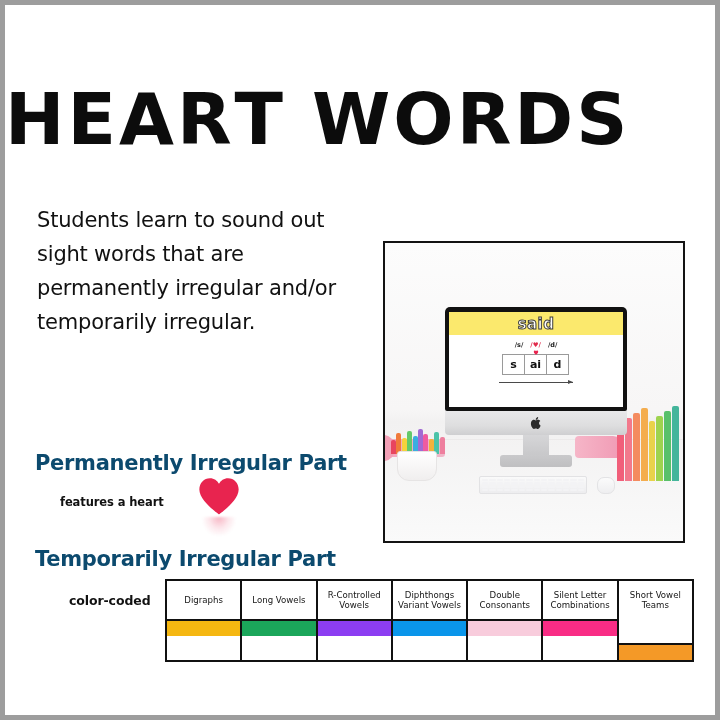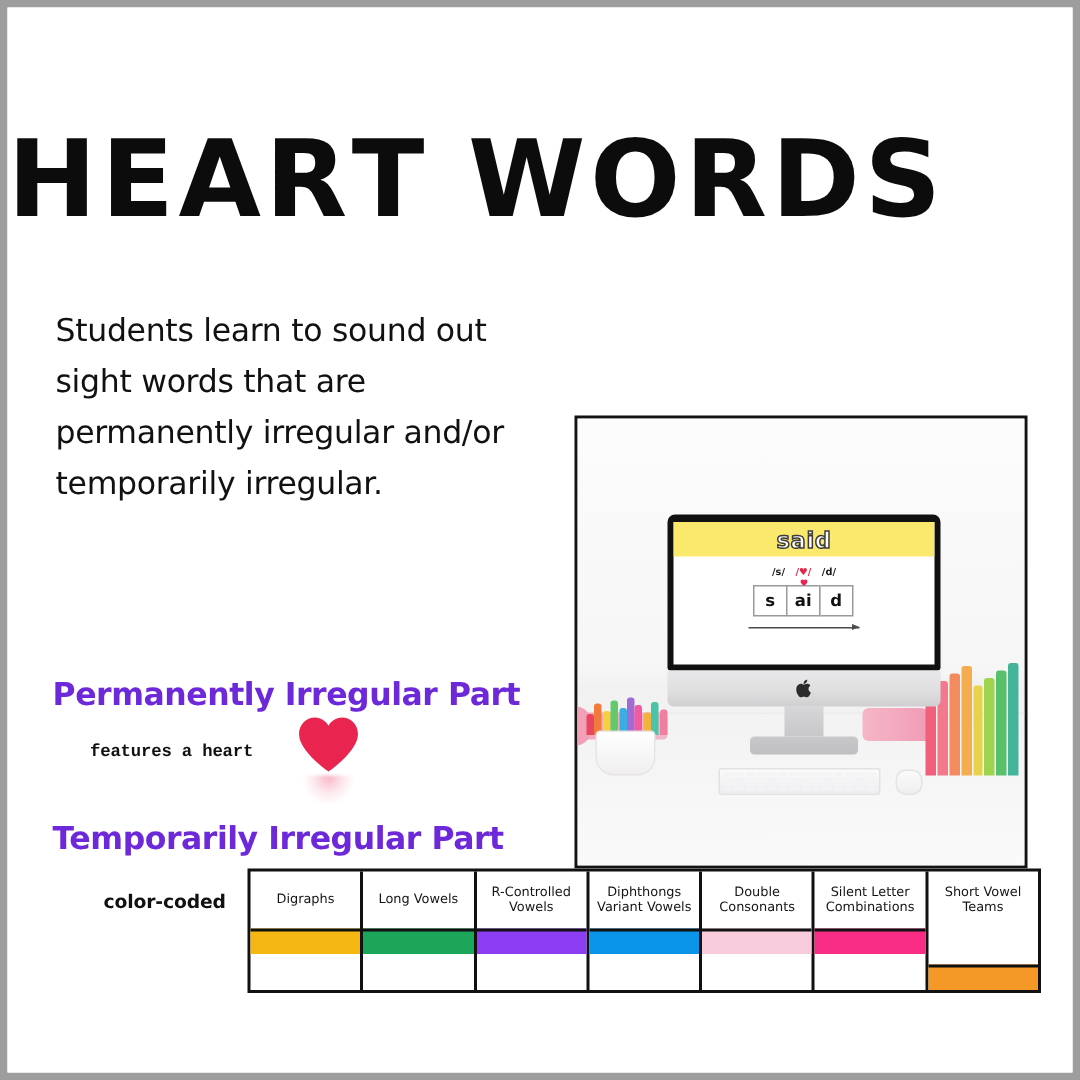--- a/index.html
+++ b/index.html
@@ -74,37 +74,37 @@
     letter-spacing: -0.2px;
   }
 
   
   .heading {
     position: absolute;
     left: 30px;
     font-family: "DejaVu Sans", sans-serif;
     font-weight: 700;
     font-size: 21px;
-    color: #6d28d9;
+    color: #0c4a6e;
     letter-spacing: -0.3px;
     white-space: nowrap;
   }
   .heading.perm { top: 446px; }
   .heading.temp { top: 542px; }
 
   .sub-label {
     position: absolute;
     font-family: "DejaVu Sans", sans-serif;
     font-weight: 700;
     font-size: 11.5px;
     color: #111111;
     letter-spacing: -0.1px;
     white-space: nowrap;
   }
-  .sub-label.features { left: 55px; top: 490px; font-family: Liberation Mono, monospace; }
+  .sub-label.features { left: 55px; top: 490px; }
   .sub-label.colorcoded { left: 64px; top: 588px; font-size: 12.5px; }
 
   
   .heart-box {
     position: absolute;
     left: 190px;
     top: 472px;
     width: 50px;
     height: 62px;
   }
@@ -129,21 +129,20 @@
   .photo {
     position: absolute;
     left: 378px;
     top: 236px;
     width: 302px;
     height: 302px;
     border: 2px solid #131313;
     box-sizing: border-box;
     background: #fbfbfb;
     overflow: hidden;
-    margin-top: 36px;
   }
   .photo-bg {
     position: absolute;
     inset: 0;
     background:
       linear-gradient(to bottom, #fcfcfc 0%, #f7f6f6 56%, #f2f1f1 60%, #fafafa 100%);
   }
   .desk-line {
     position: absolute;
     left: 0; right: 0;

